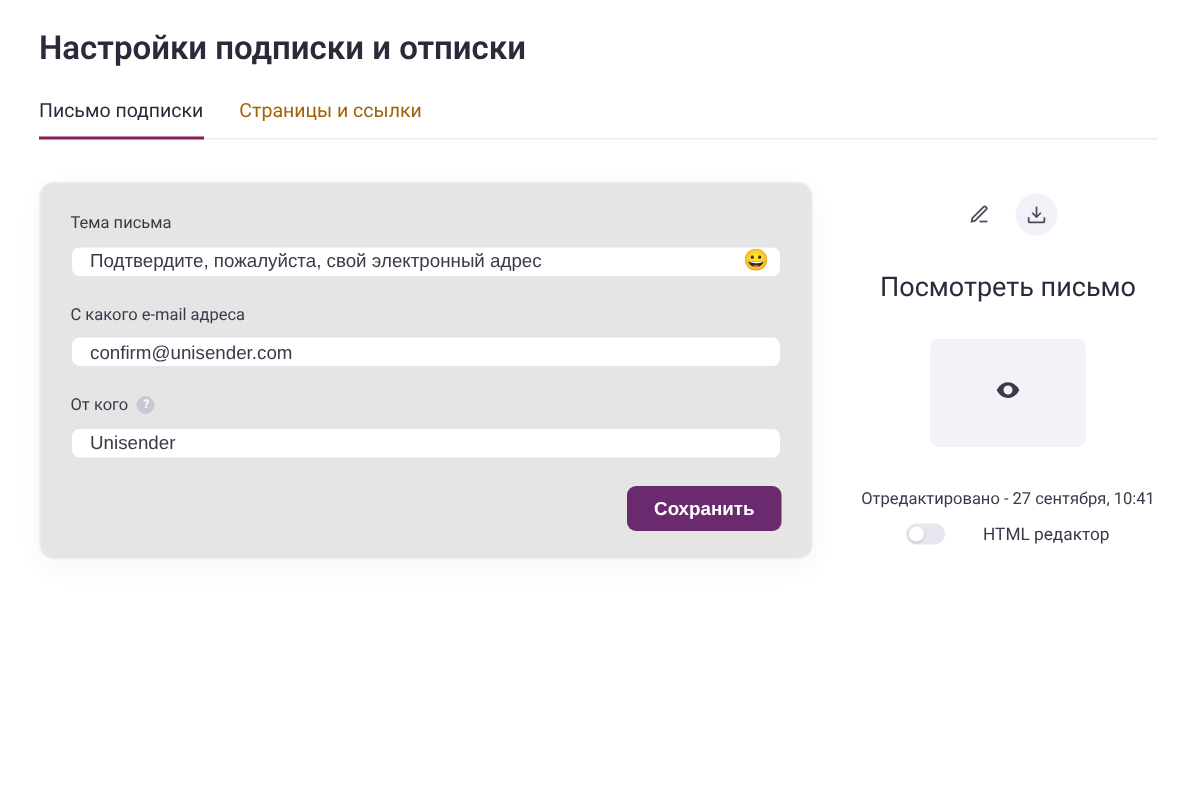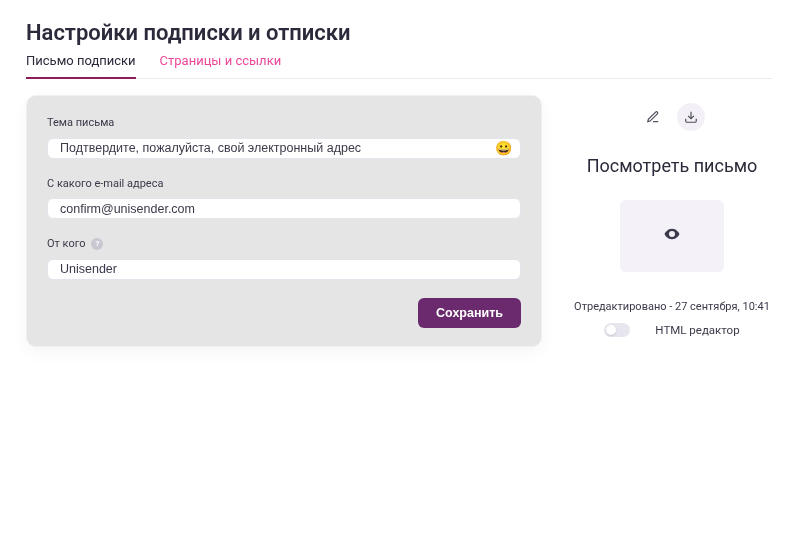--- a/index.html
+++ b/index.html
@@ -8,33 +8,33 @@
     background: #fff;
     color: #2c2c3a;
     width: 798px;
     height: 538px;
     padding: 20px 26px;
   }
   h1 {
     font-size: 22px;
     font-weight: 600;
     color: #2a2a3b;
-    margin-bottom: 8px;
+    margin-bottom: 22px;
   }
   .tabs {
     display: flex;
     gap: 24px;
     border-bottom: 1px solid #eceaf0;
-    margin-bottom: 16px;
+    margin-bottom: 28px;
   }
   .tab {
     font-size: 13px;
     padding-bottom: 10px;
     cursor: pointer;
-    color: #ec4899;
+    color: #a16207;
     position: relative;
   }
   .tab.active {
     color: #2a2a3b;
   }
   .tab.active::after {
     content: "";
     position: absolute;
     left: 0; right: 0; bottom: -1px;
     height: 2px;

